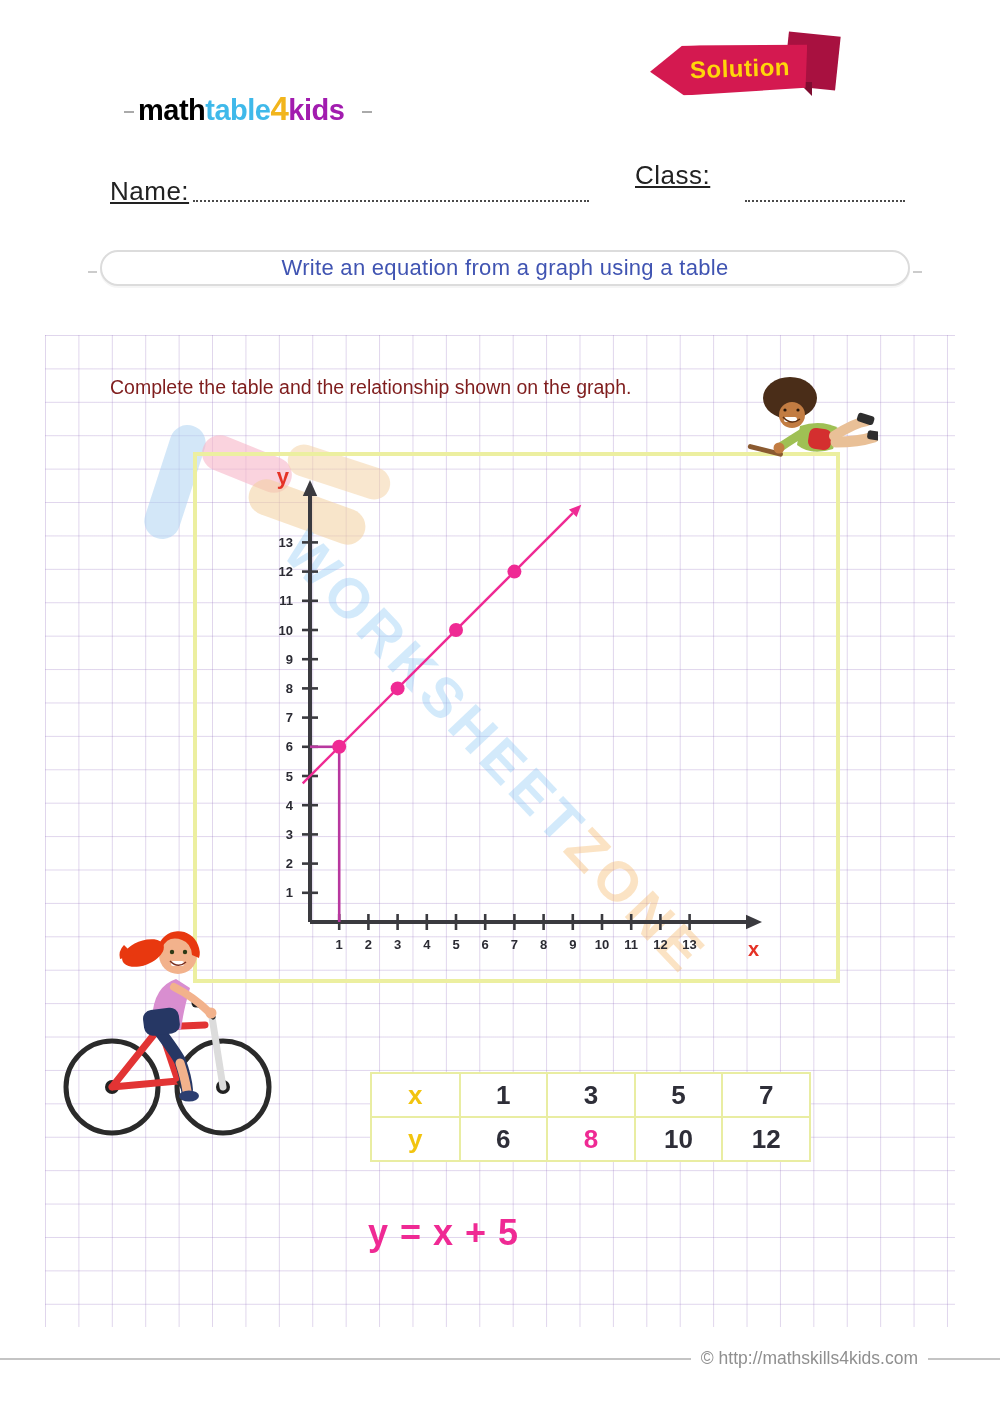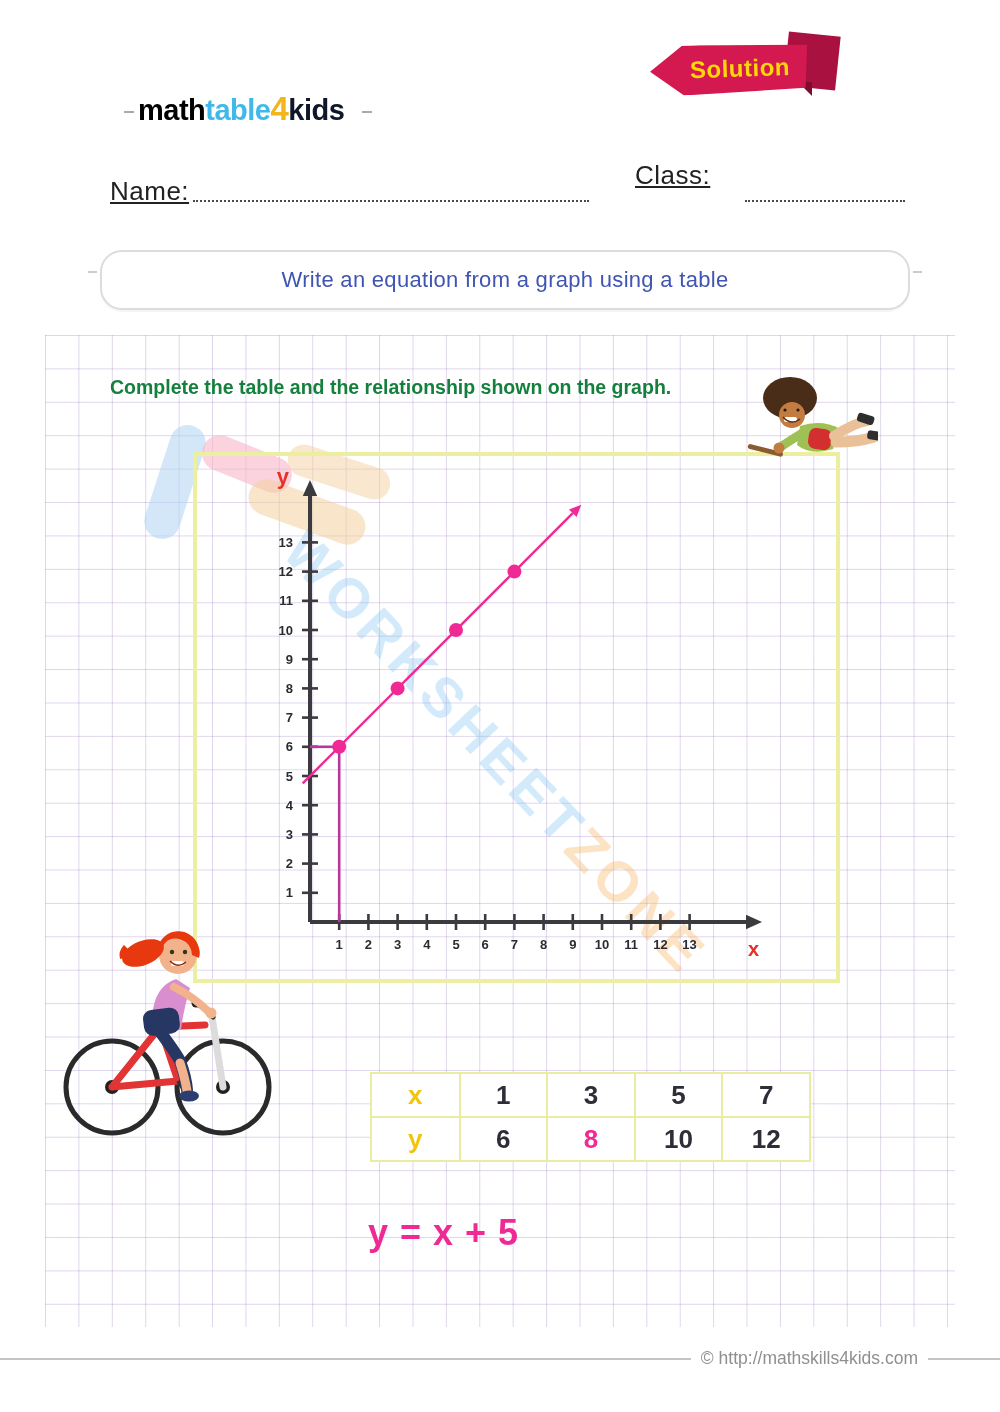--- a/index.html
+++ b/index.html
@@ -17,43 +17,43 @@
   .ribbon-fold { position:absolute; right:30px; top:48px; width:0; height:0;
     border-left:14px solid transparent; border-top:14px solid #7e0c30; }
   .ribbon-arrow { position:absolute; left:0; top:10px; width:158px; height:50px;
     background:#d41950; transform:rotate(-2deg);
     clip-path:polygon(0 50%, 21% 0, 100% 7%, 98% 93%, 21% 100%);
     display:flex; align-items:center; justify-content:center; padding-left:22px; }
   .ribbon-arrow span { color:#ffd60a; font-weight:bold; font-size:24px; letter-spacing:.5px; }
 
   
   .logo { left:138px; top:90px; font-size:29px; font-weight:bold; letter-spacing:-0.5px; }
-  .logo .p1{color:#000000}.logo .p2{color:#3fb9ea}.logo .p3{color:#f2b51c;font-size:33px}.logo .p4{color:#0f172a}
+  .logo .p1{color:#000000}.logo .p2{color:#3fb9ea}.logo .p3{color:#f2b51c;font-size:33px}.logo .p4{color:#a21caf}
   .logo-dash { height:2px; background:#aaaaaa; width:10px; top:111px; }
 
   
   .field-label { font-size:26px; color:#222; font-weight:400; letter-spacing:.5px;text-decoration:underline; }
   .dotted { border-bottom:2.5px dotted #4a4a4a; height:30px; }
 
   
-  .title-box { left:100px; top:250px; width:810px; height:60px;
+  .title-box { left:100px; top:250px; width:810px; height:36px;
     border:2px solid #dcdcdc; border-radius:22px; background:#fff;
     display:flex; align-items:center; justify-content:center;
     box-shadow:0 2px 0 rgba(0,0,0,0.04); }
   .title-box span { color:#4054b2; font-size:22px; font-weight:500; letter-spacing:.3px; }
   .title-dash { height:2px; background:#cccccc; width:9px; top:271px; }
 
   
   .grid-area { left:45px; top:335px; width:910px; height:992px;
     background-image:
       linear-gradient(to right, rgba(152,118,193,0.30) 1.4px, transparent 1.4px),
       linear-gradient(to bottom, rgba(152,118,193,0.30) 1.4px, transparent 1.4px);
     background-size:33.42px 33.42px; }
 
-  .instruction { left:110px; top:376px; font-size:19.5px; color:#15803d; font-weight:700; }
+  .instruction { left:110px; top:376px; font-size:19.5px; color:#7f1d1d; font-weight:400; }
 
   .stroke { border-radius:18px; }
   .stroke-blue   { left:157px; top:423px; width:36px; height:118px; background:#aed3f2; opacity:.55; transform:rotate(18deg); }
   .stroke-pink   { left:200px; top:446px; width:94px; height:36px; background:#f6b6c8; opacity:.6;  transform:rotate(22deg); }
   .stroke-orange1{ left:286px; top:456px; width:106px; height:32px; background:#f3cf9f; opacity:.5;  transform:rotate(18deg); }
   .stroke-orange2{ left:246px; top:494px; width:122px; height:36px; background:#f3cf9f; opacity:.55; transform:rotate(20deg); }
 
   .frame { left:193px; top:452px; width:647px; height:531px; border:4px solid #ecefa0; }
 
   .watermark { left:318px; top:518px; transform:rotate(46.5deg); transform-origin:0 0;

